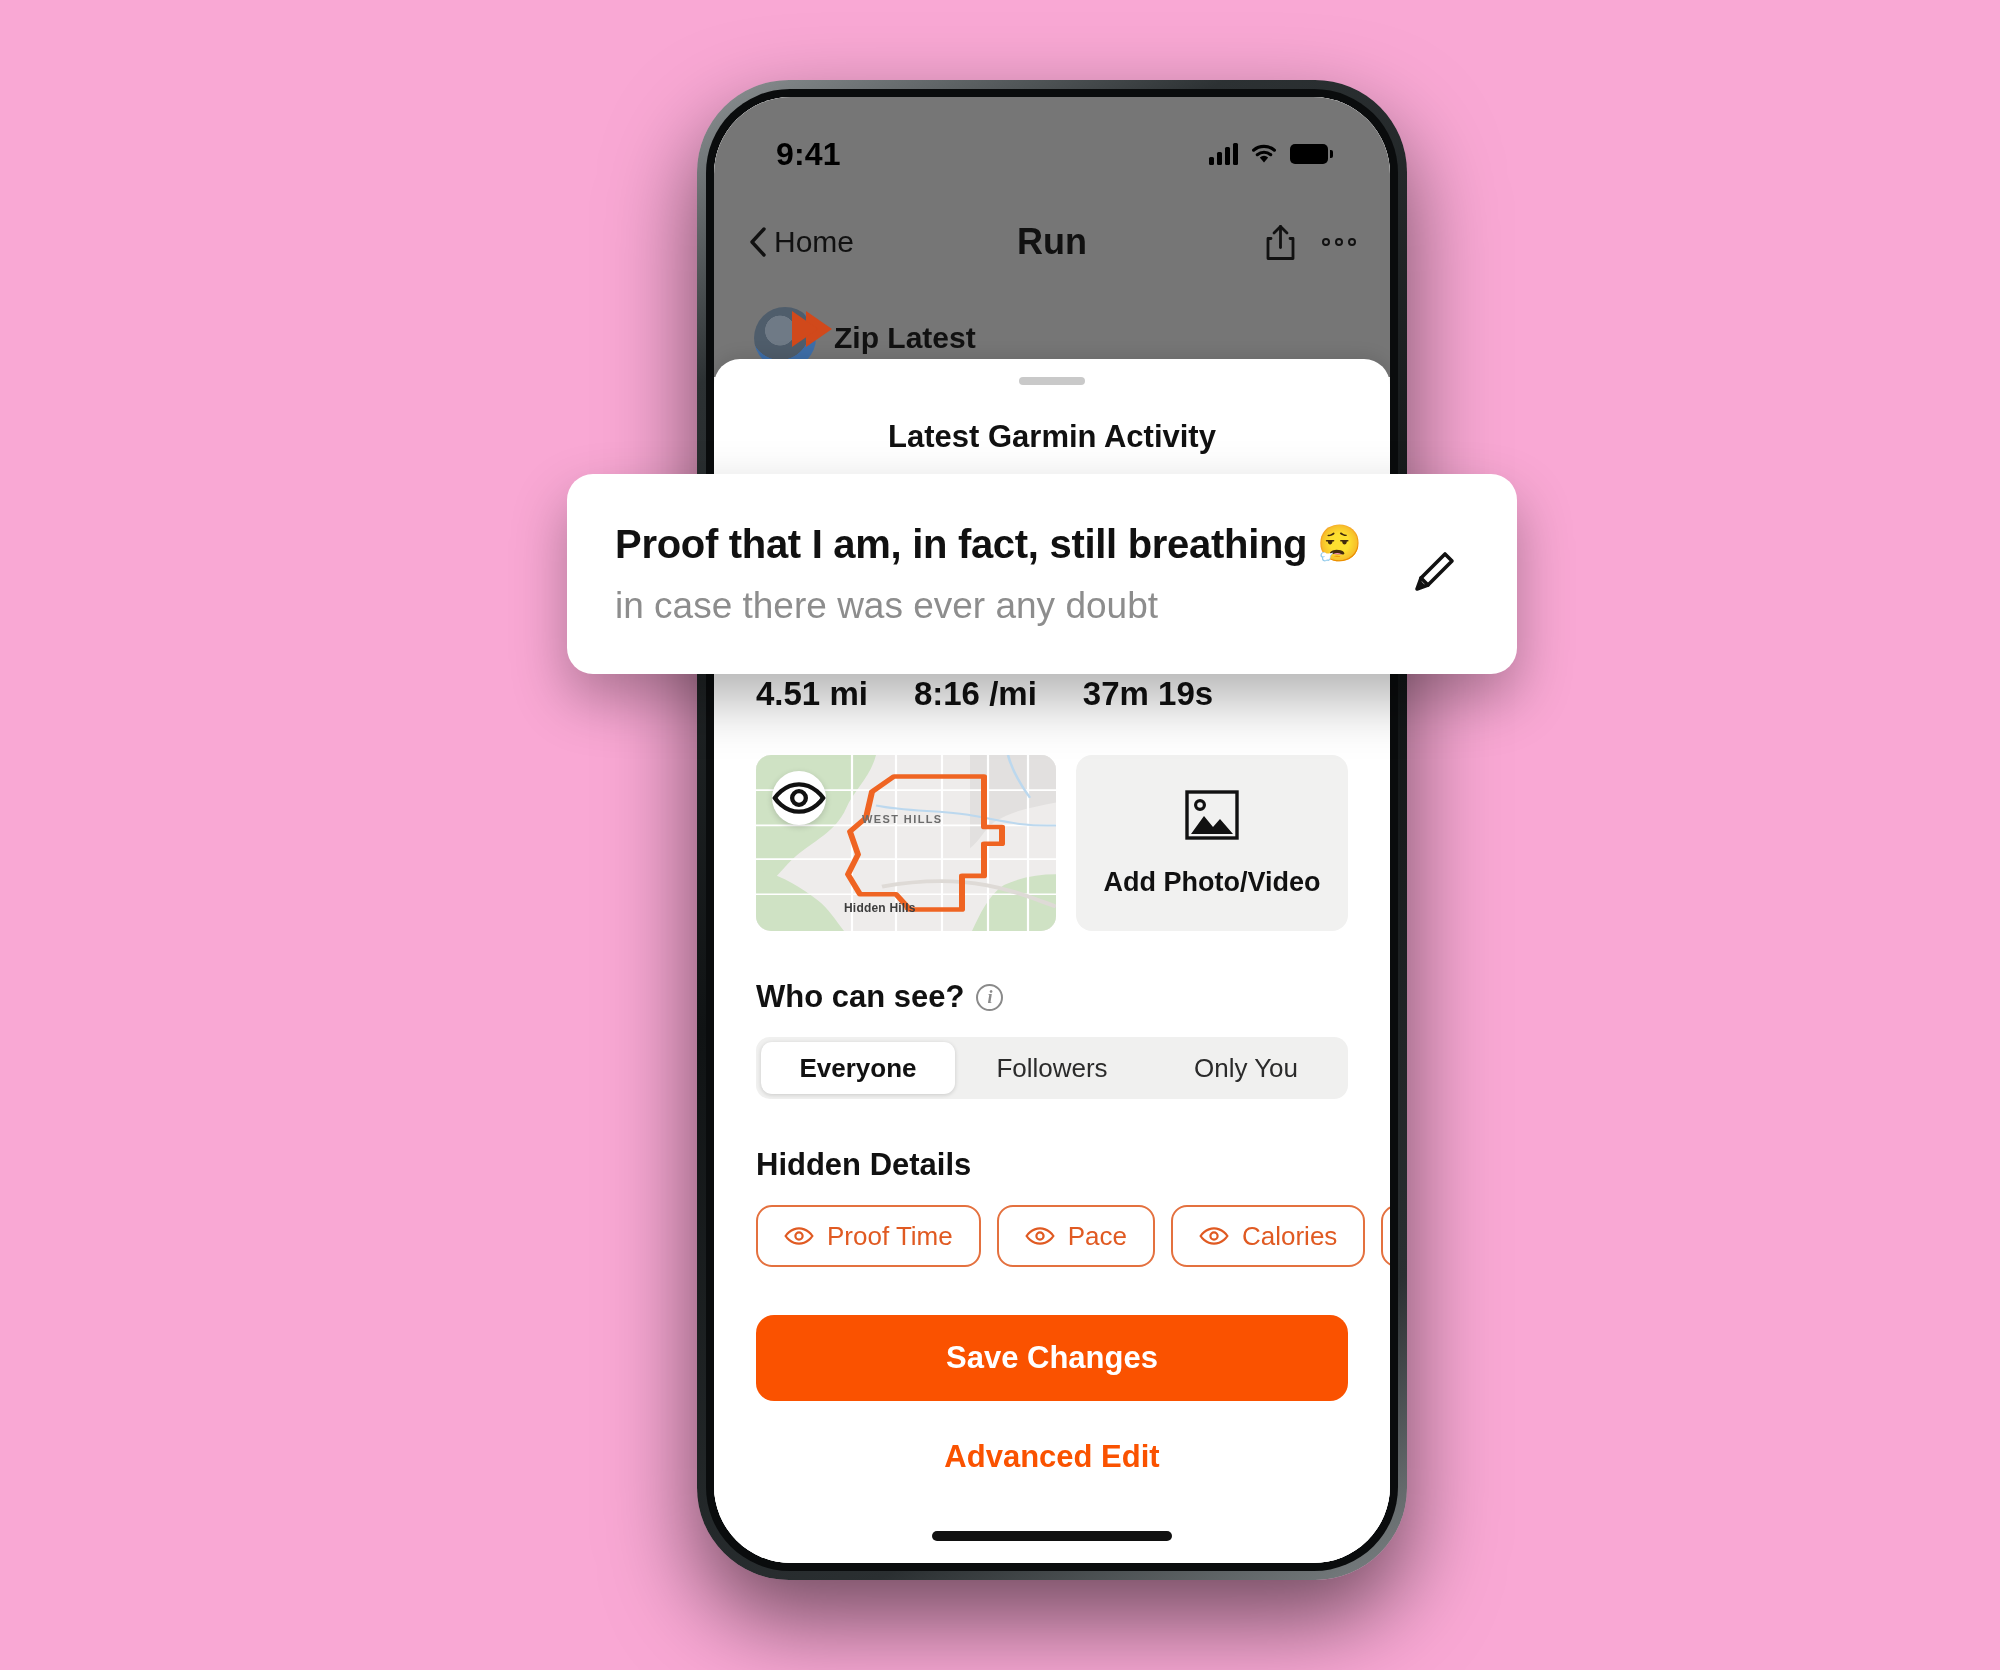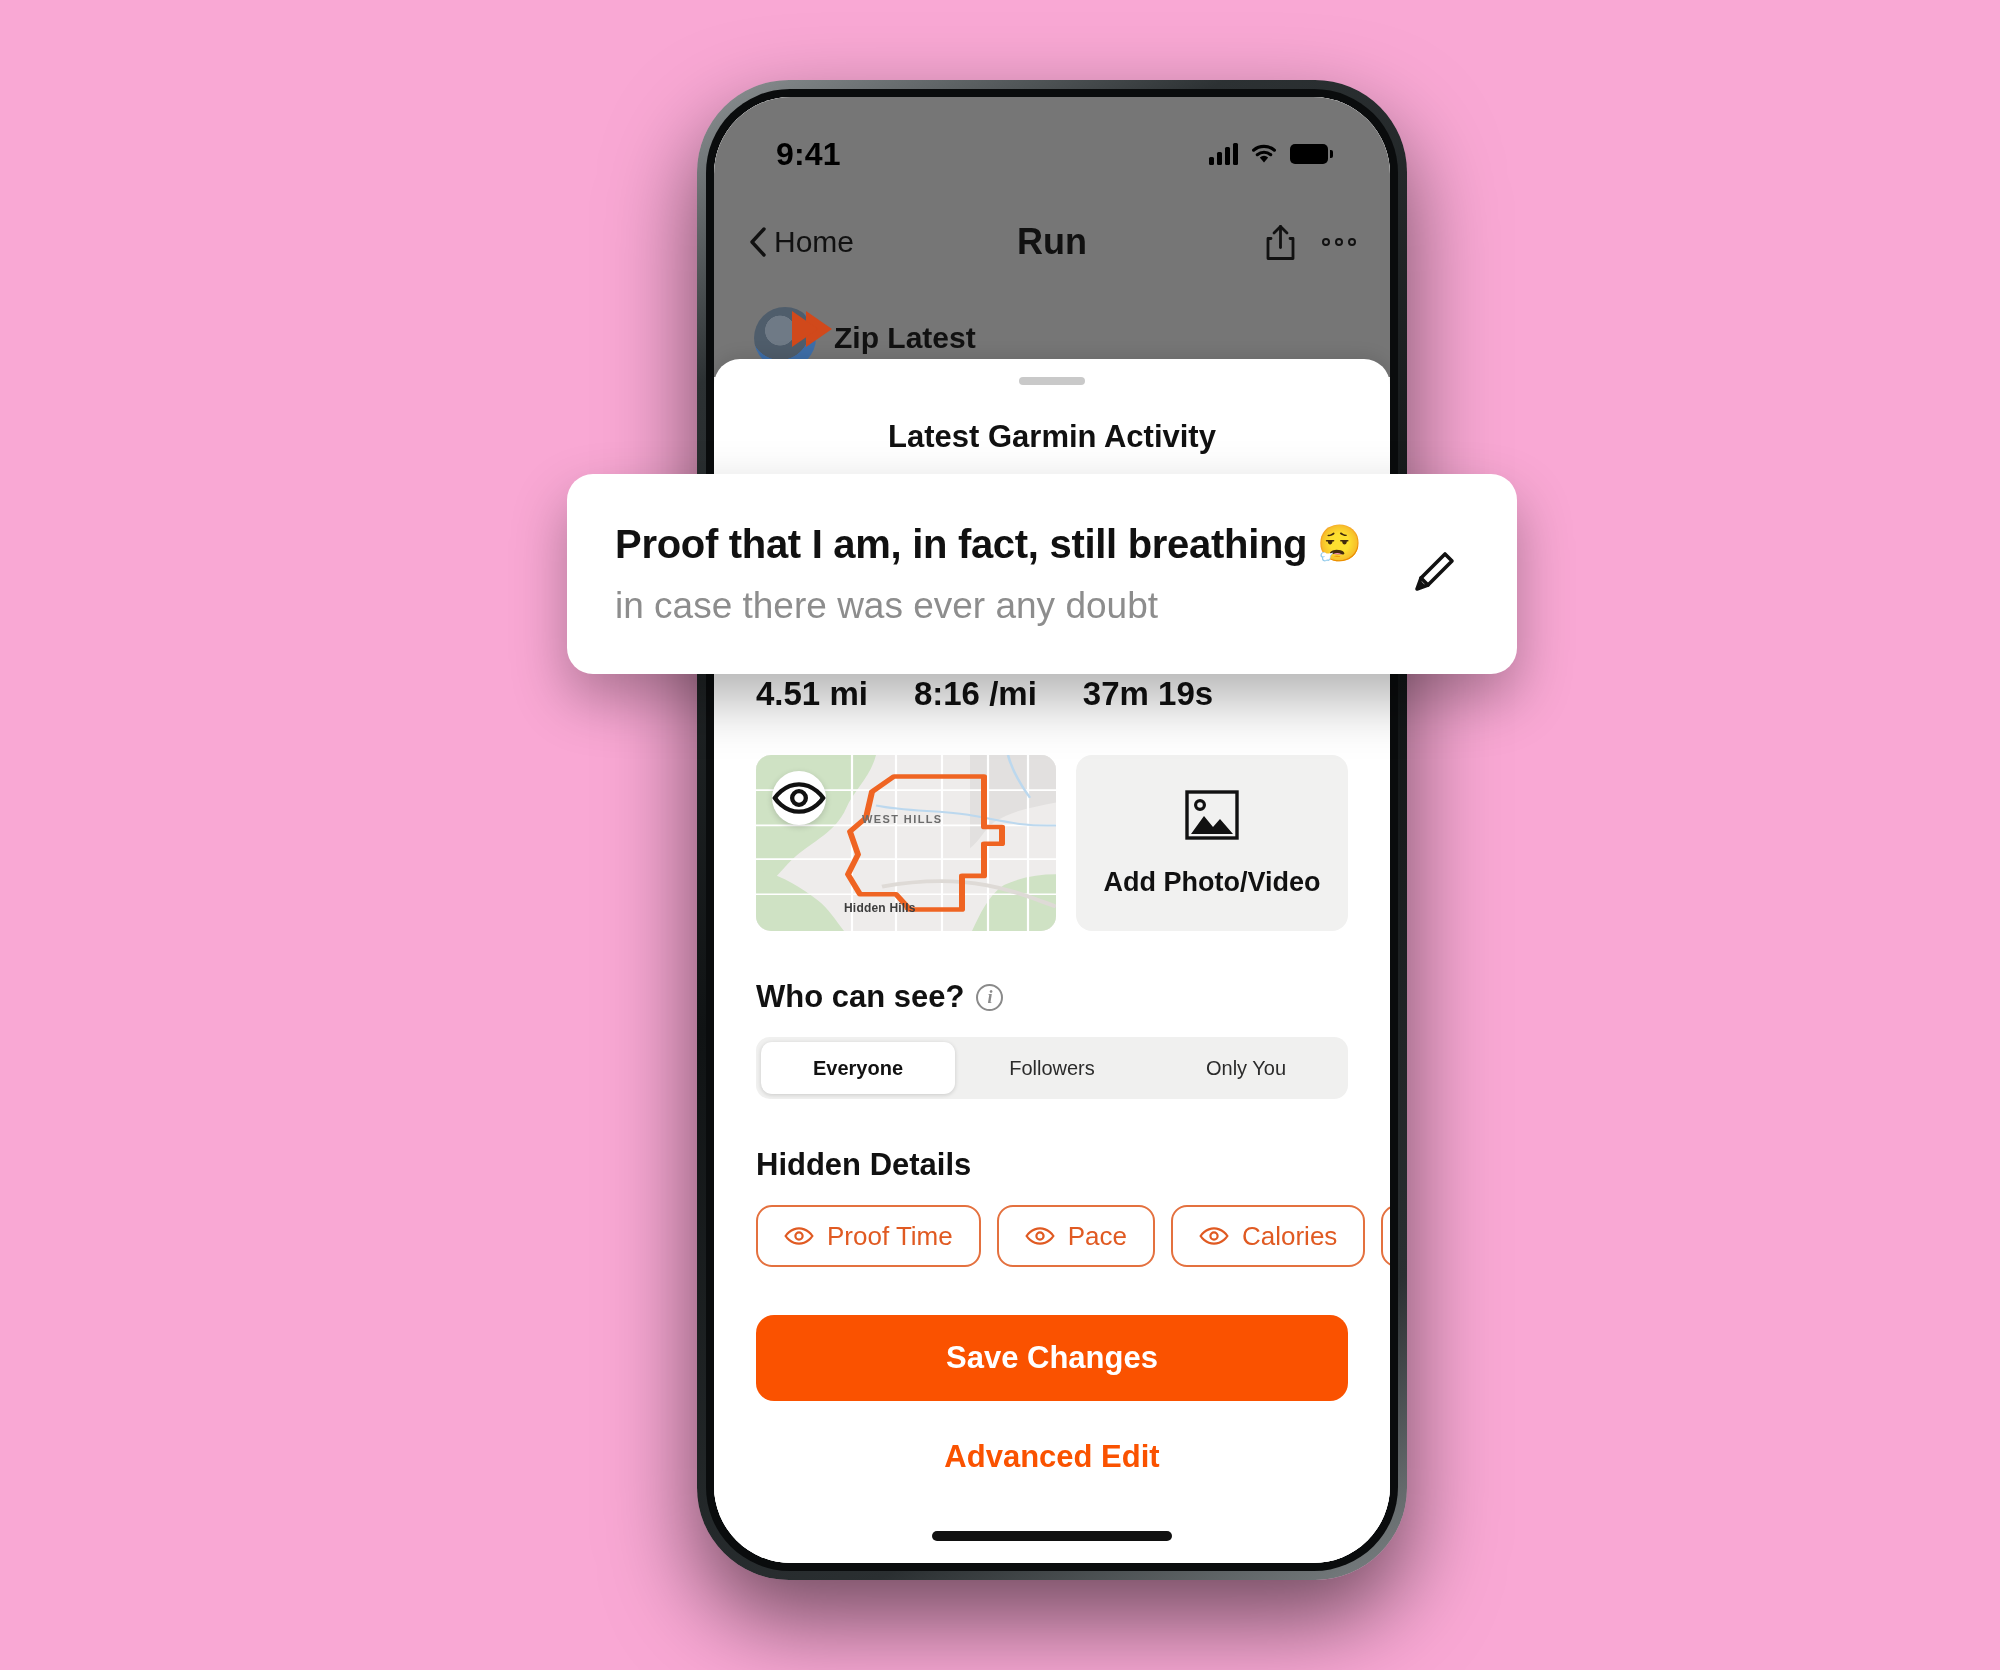--- a/index.html
+++ b/index.html
@@ -197,21 +197,21 @@
     margin: 22px 42px 0;
     height: 62px;
     background: #f0f0ef;
     border-radius: 14px;
     display: flex; align-items: center;
     padding: 5px;
   }
   .seg {
     flex: 1; height: 100%;
     display: flex; align-items: center; justify-content: center;
-    font-size: 20px; color: #2b2b2b;
+    font-size: 26px; color: #2b2b2b;
     border-radius: 11px;
   }
   .seg.active {
     background: #fff; font-weight: 700; color: #111;
     box-shadow: 0 1px 4px rgba(0,0,0,.16);
   }
 
   .chips {
     display: flex; gap: 16px;
     padding: 0 42px;

